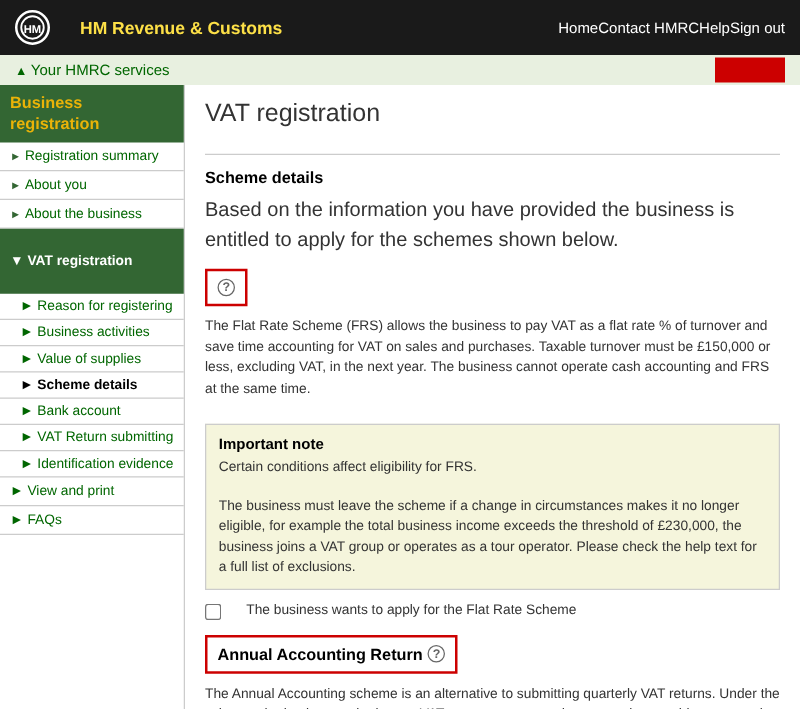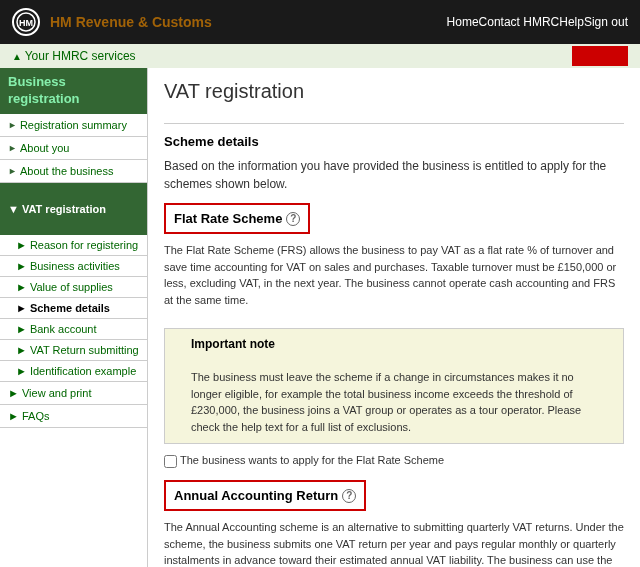--- a/index.html
+++ b/index.html
@@ -10,31 +10,31 @@
       background: #1a1a1a;
       color: #fff;
       padding: 8px 12px;
       display: flex;
       align-items: center;
       justify-content: space-between;
     }
     .header-logo {
       display: flex;
       align-items: center;
-      gap: 10px;
+      gap: 24px;
       text-align: center;
     }
     .logo-circle {
       width: 28px; height: 28px;
       border: 2px solid #fff;
       border-radius: 50%;
       display: flex; align-items: center; justify-content: center;
       font-size: 11px; color: #fff; font-weight: bold;
     }
-    .header-title { font-size: 14px; font-weight: bold; color: #a16207; }
+    .header-title { font-size: 14px; font-weight: bold; color: #fde047; }
     .header-nav { display: flex; align-items: center; }
     .header-nav a { color: #fff; text-decoration: none; font-size: 12px; cursor: pointer; }
 
     
     .topbar {
       background: #e8f0e0;
       padding: 2px 12px;
       display: flex;
       align-items: center;
       justify-content: space-between;
@@ -59,21 +59,21 @@
 
     
     .sidebar {
       width: 148px;
       min-width: 148px;
       background: #fff;
       border-right: 1px solid #ccc;
     }
     .sidebar-section-header {
       background: #336633;
-      color: #86efac;
+      color: #eab308;
       padding: 6px 8px;
       font-size: 13px;
       font-weight: bold;
       line-height: 1.3;
     }
     .sidebar-item {
       border-bottom: 1px solid #ccc;
       padding: 5px 8px;
       font-size: 11px;
       color: #006600;
@@ -115,21 +115,21 @@
       border-bottom: 1px solid #ccc;
       padding-bottom: 20px;
     }
     .section-title {
       font-size: 13px;
       font-weight: bold;
       margin-bottom: 8px;
       color: #000;
     }
     .intro-text {
-      font-size: 12px;
+      font-size: 16px;
       color: #333;
       margin-bottom: 10px;
       line-height: 1.5;
     }
 
     
     .scheme-box {
       border: 2px solid #cc0000;
       padding: 6px 8px;
       margin-bottom: 8px;
@@ -155,39 +155,39 @@
       font-size: 11px;
       color: #333;
       line-height: 1.5;
       margin-bottom: 20px;
     }
 
     
     .important-note {
       background: #f5f5dc;
       border: 1px solid #ccc;
-      padding: 8px 26px;
+      padding: 8px 10px;
       margin-bottom: 10px;
     }
     .important-title {
       font-size: 12px;
       font-weight: bold;
       margin-bottom: 4px;
     }
     .important-text {
       font-size: 11px;
       color: #333;
       line-height: 1.5;
     }
 
     
     .checkbox-row {
       display: flex;
       align-items: flex-start;
-      gap: 3px;
+      gap: 20px;
       margin-bottom: 12px;
       font-size: 11px;
       color: #333;
     }
     .checkbox-row input[type=checkbox] { margin-top: 1px; cursor: pointer; }
 
     
     .annual-scheme-box {
       border: 2px solid #cc0000;
       padding: 6px 8px;
@@ -269,48 +269,48 @@
     <div class="sidebar-subitem">
       <span class="arrow">►</span>
       <span>Bank account</span>
     </div>
     <div class="sidebar-subitem">
       <span class="arrow">►</span>
       <span>VAT Return submitting</span>
     </div>
     <div class="sidebar-subitem">
       <span class="arrow">►</span>
-      <span>Identification example</span>
+      <span>Identification evidence</span>
     </div>
     <div class="sidebar-item">
       <span>► View and print</span>
     </div>
     <div class="sidebar-item">
       <span>► FAQs</span>
     </div>
   </div>
 
   <div class="main">
     <h1 class="page-title">VAT registration</h1>
     <div class="section-title">Scheme details</div>
     <p class="intro-text">Based on the information you have provided the business is entitled to apply for the schemes shown below.</p>
 
     
     <div class="scheme-box">
       <div class="scheme-title">
-        <span>Flat Rate Scheme</span>
         <span class="help-icon">?</span>
       </div>
     </div>
 
     <p class="scheme-desc">The Flat Rate Scheme (FRS) allows the business to pay VAT as a flat rate % of turnover and save time accounting for VAT on sales and purchases. Taxable turnover must be £150,000 or less, excluding VAT, in the next year. The business cannot operate cash accounting and FRS at the same time.</p>
 
     
     <div class="important-note">
       <div class="important-title">Important note</div>
+      <p class="important-text">Certain conditions affect eligibility for FRS.</p>
       <br>
       <p class="important-text">The business must leave the scheme if a change in circumstances makes it no longer eligible, for example the total business income exceeds the threshold of £230,000, the business joins a VAT group or operates as a tour operator. Please check the help text for a full list of exclusions.</p>
     </div>
 
     
     <div class="checkbox-row">
       <input type="checkbox" style="">
       <label>The business wants to apply for the Flat Rate Scheme</label>
     </div>
 

